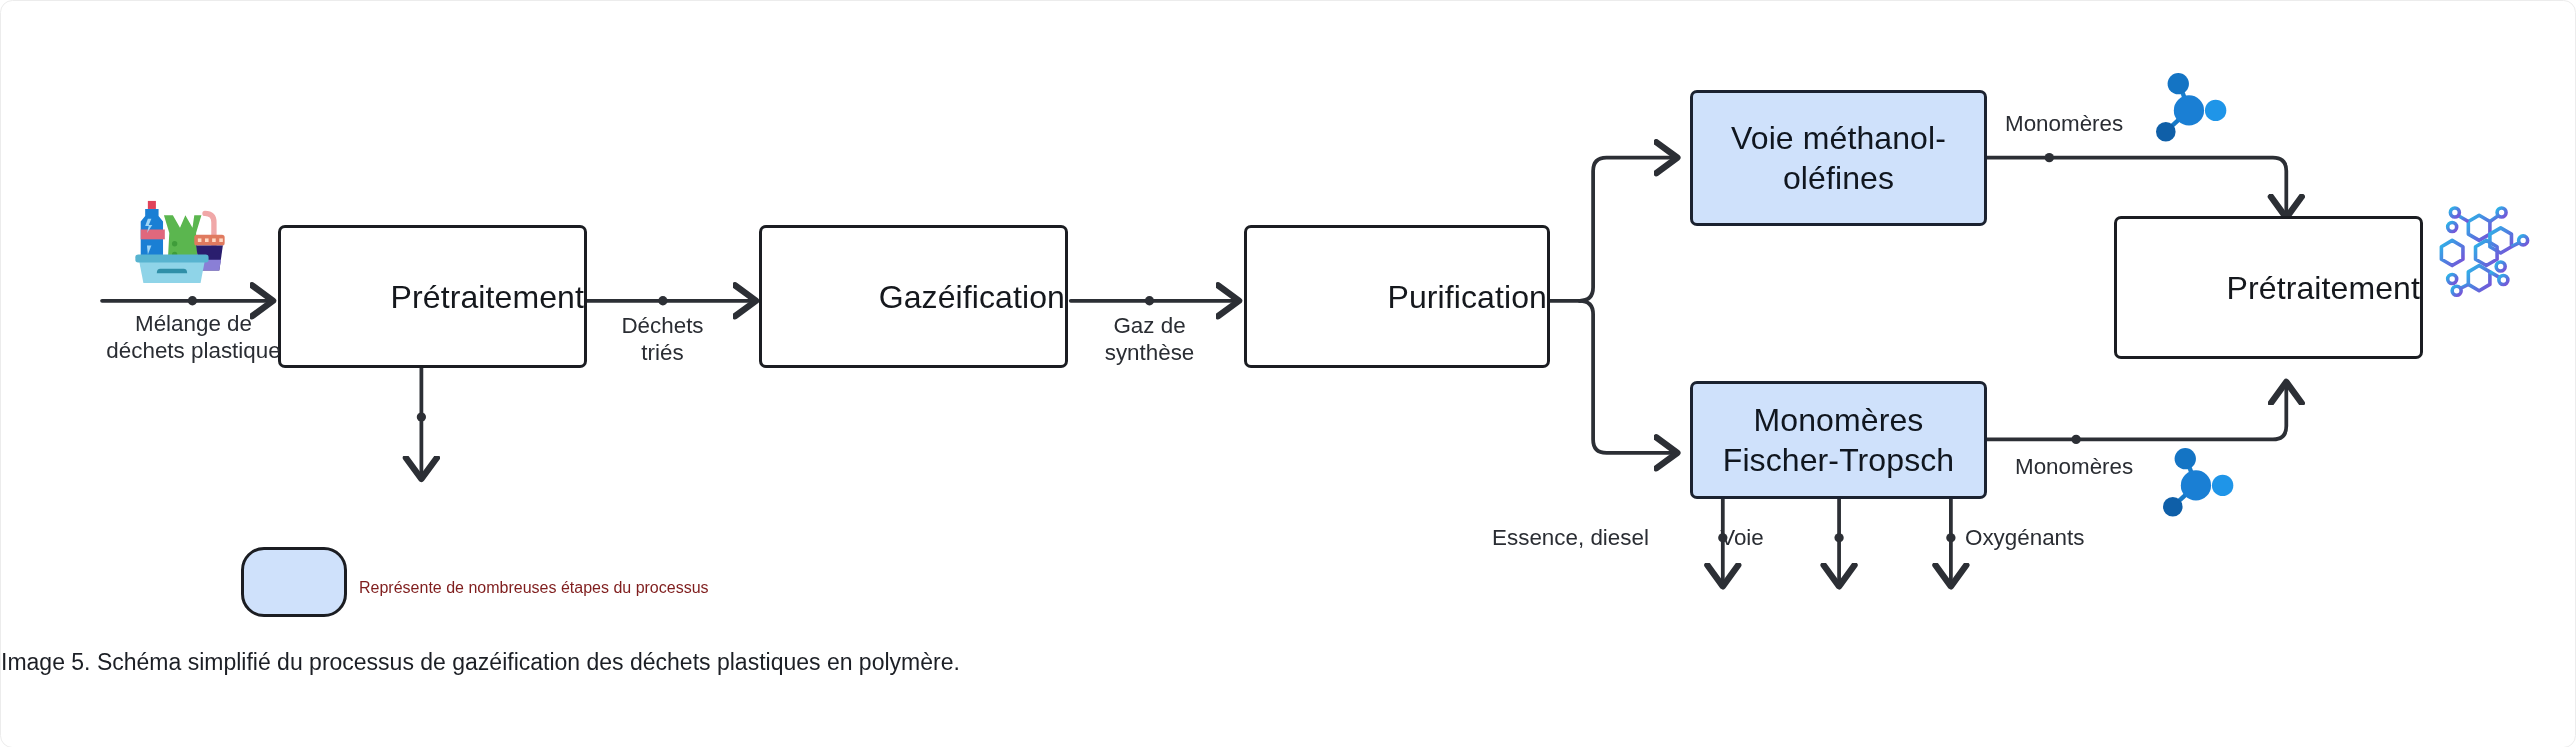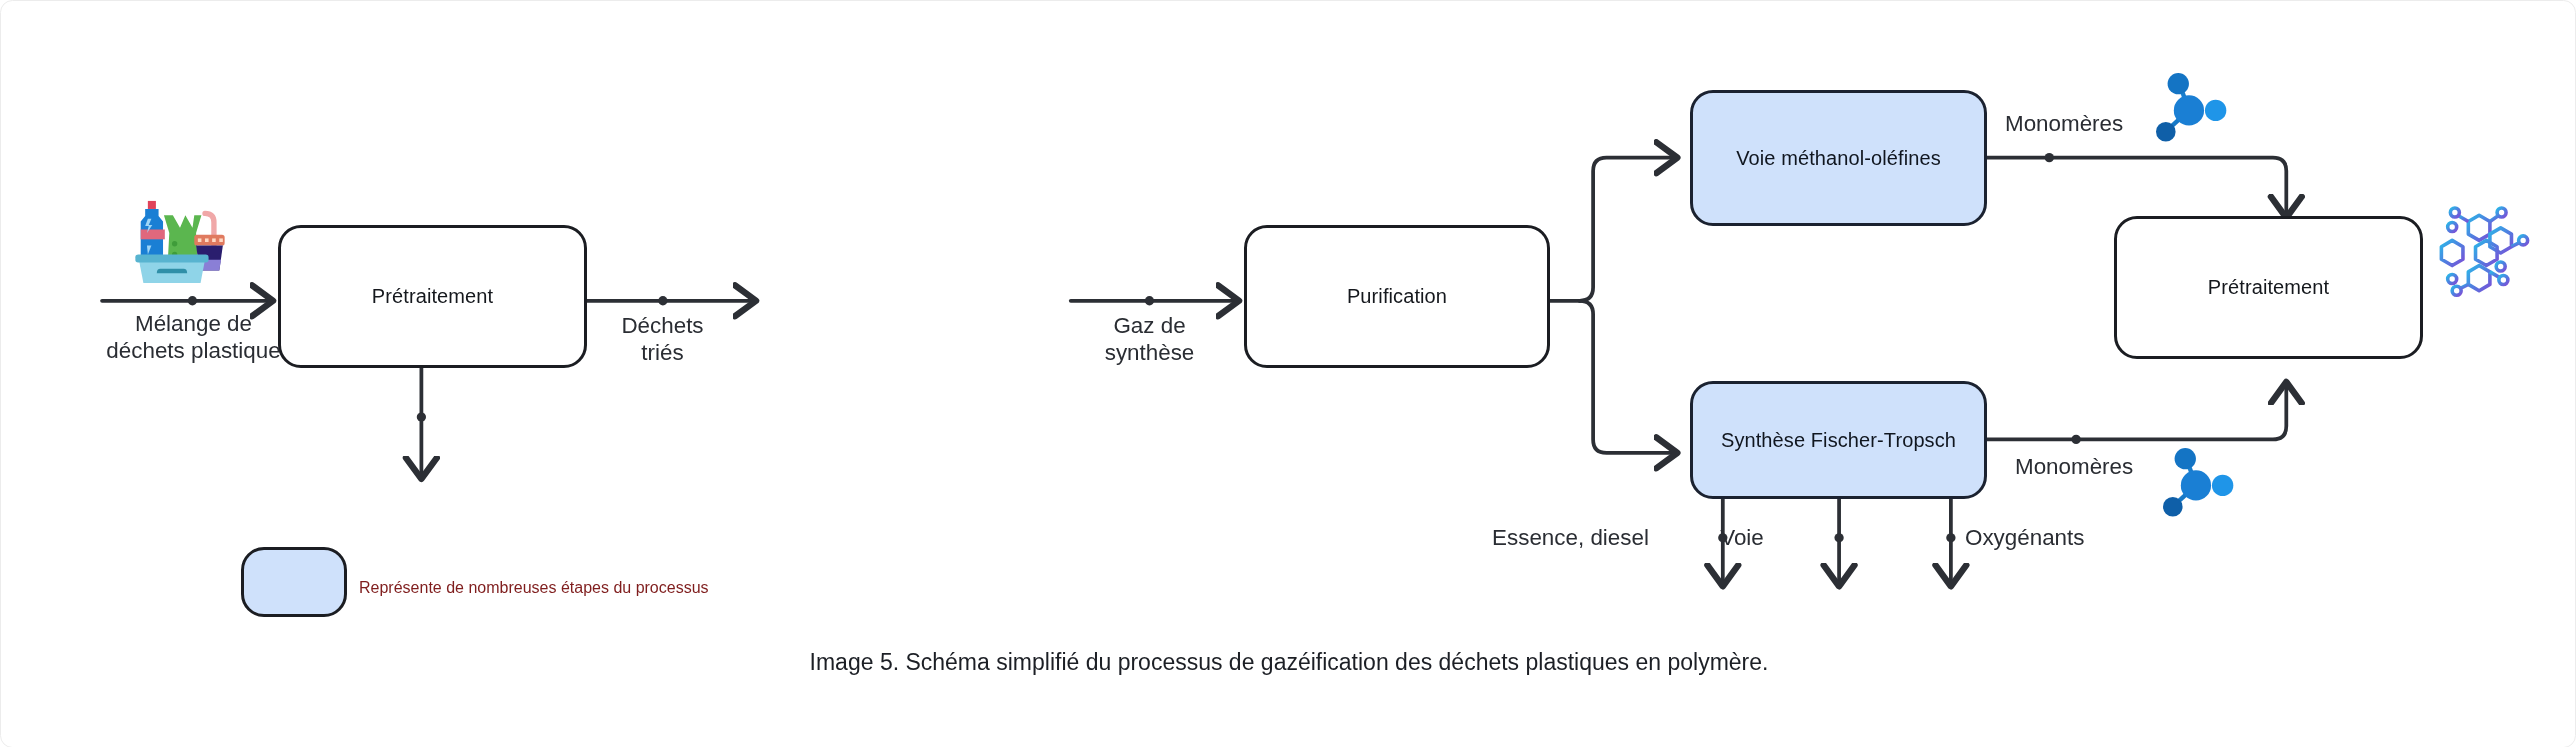--- a/index.html
+++ b/index.html
@@ -28,27 +28,27 @@
     left: 0; top: 0;
     width: 2576px;
     height: 748px;
     pointer-events: none;
   }
   .node {
     position: absolute;
     box-sizing: border-box;
     display: flex;
     align-items: center;
-    justify-content: center;
+    justify-content: flex-end;
     text-align: center;
     border: 3.1px solid #1b1d22;
-    border-radius: 23px;
+    border-radius: 7px;
     background: #ffffff;
     color: #15181d;
-    font-size: 20px;
+    font-size: 32px;
     line-height: 1.25;
     letter-spacing: 0.1px;
   }
   .node.blue {
     background: #cfe1fb;
     border-color: #1b2230;
     color: #10161f;
   }
   .edge-label {
     position: absolute;
@@ -71,21 +71,21 @@
     position: absolute;
     font-size: 16px;
     color: #7f1d1d;
     white-space: nowrap;
     margin-top: 16px;
   }
   .caption {
     position: absolute;
     width: 2576px;
     left: 0;
-    text-align: center;
+    text-align: left;
     font-size: 23px;
     color: #1c1f25;
   }
   .icon-wrap { position: absolute; }
 </style>
 </head>
 <body>
 
 <div id="canvas">
 
@@ -135,31 +135,34 @@
       <circle cx="2055" cy="600" r="5.2" fill="#2c2f35" stroke="none"></circle>
       <path d="M2180,555 L2180,650" marker-end="url(#ah)"></path>
       <circle cx="2180" cy="600" r="5.2" fill="#2c2f35" stroke="none"></circle>
     </g>
   </svg>
 
   <div class="node" style="left:277px;  top:224px; width:309px; height:143px;">
     <span>Prétraitement</span>
   </div>
 
+  <div class="node" style="left:758px;  top:224px; width:309px; height:143px;">
+    <span>Gazéification</span>
+  </div>
 
   <div class="node" style="left:1243px; top:224px; width:306px; height:143px;">
     <span>Purification</span>
   </div>
 
   <div class="node blue" style="left:1689px; top:89px; width:297px; height:136px;">
     <span>Voie méthanol-oléfines</span>
   </div>
 
   <div class="node blue" style="left:1689px; top:380px; width:297px; height:118px; padding:0 25px;">
-    <span>Synthèse Fischer-Tropsch</span>
+    <span>Monomères Fischer-Tropsch</span>
   </div>
 
   <div class="node" style="left:2113px; top:215px; width:309px; height:143px;">
     <span>Prétraitement</span>
   </div>
 
   <div class="edge-label" style="left:54px; top:309px; width:277px;">Mélange de
 déchets plastique</div>
 
   <div class="edge-label" style="left:572px; top:311px; width:179px;">Déchets

